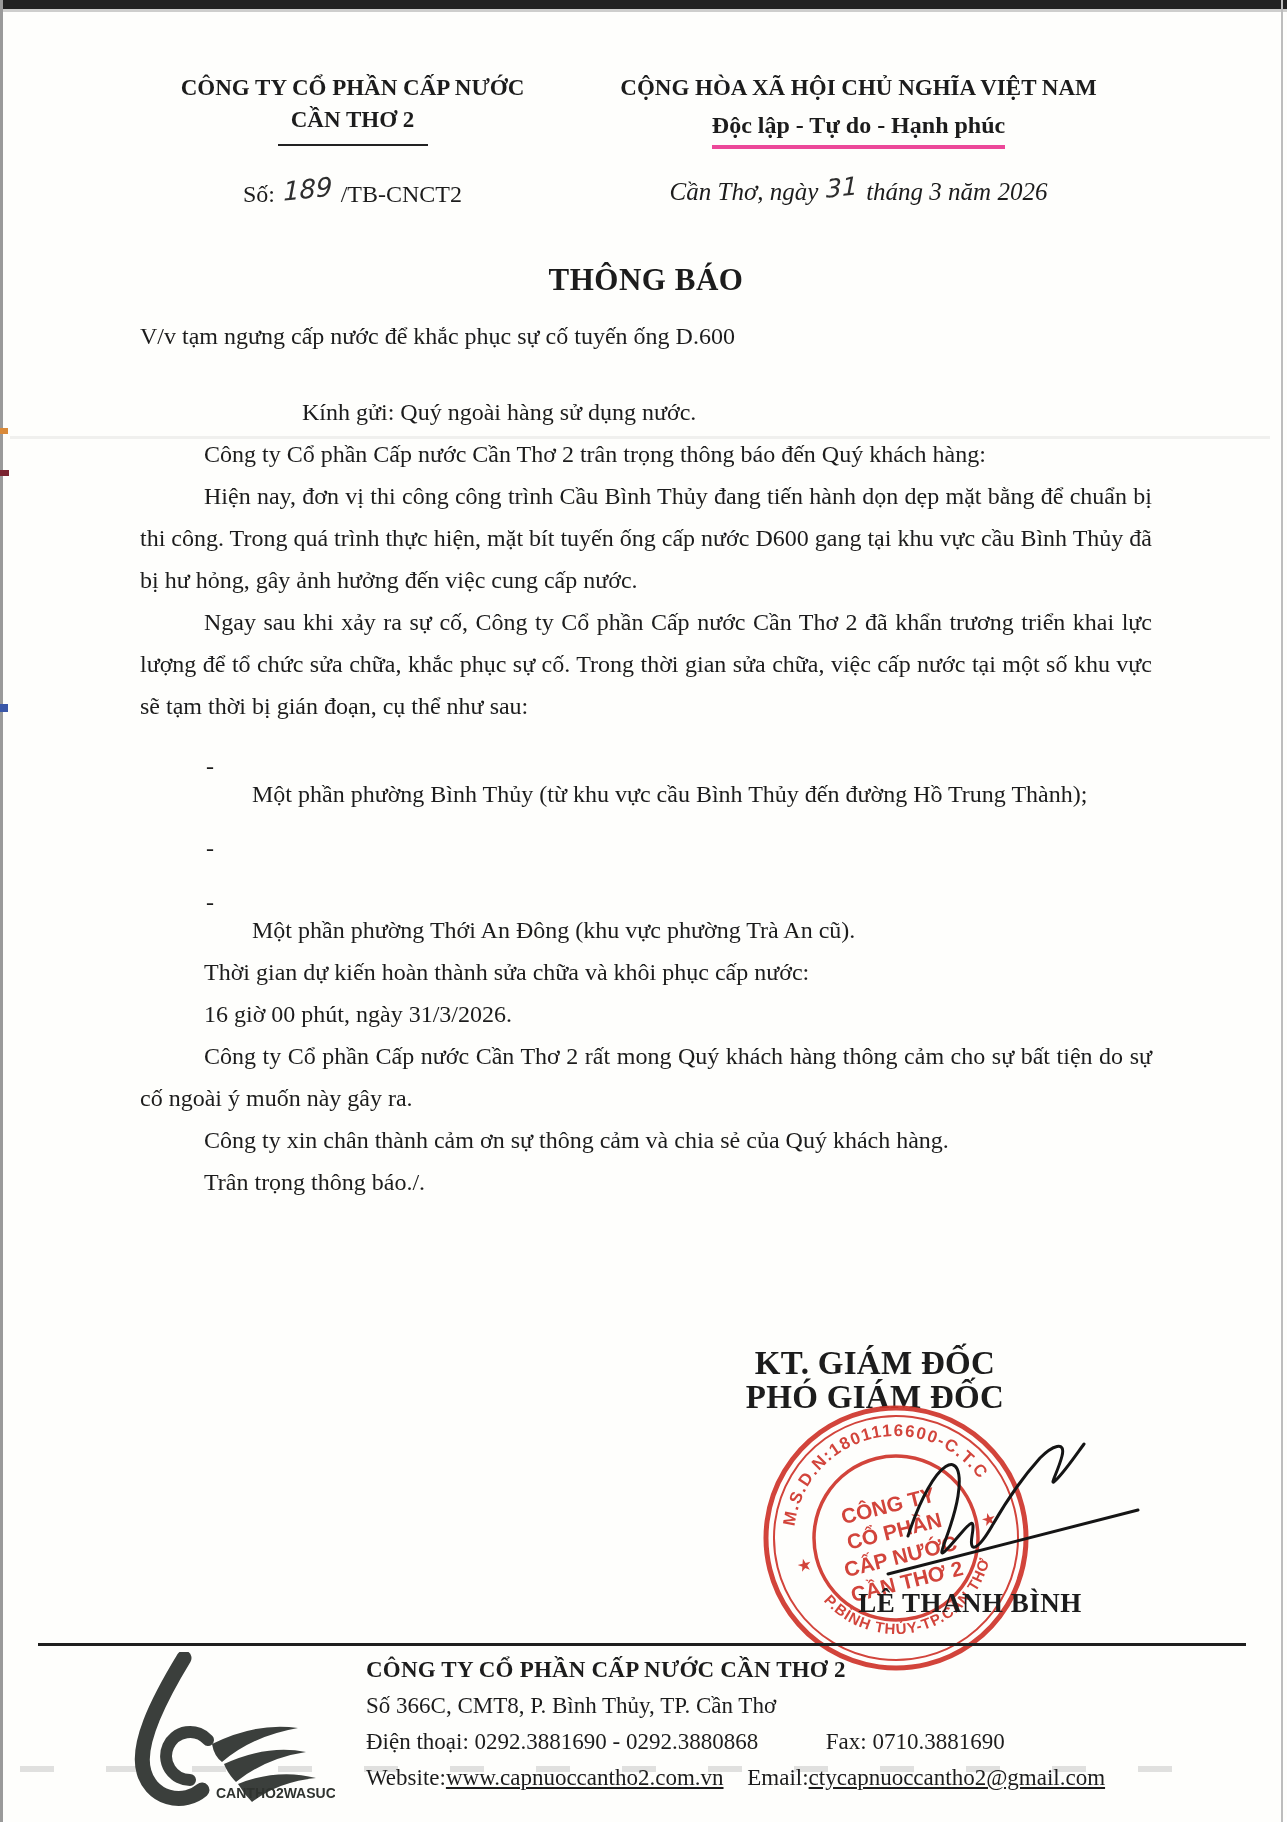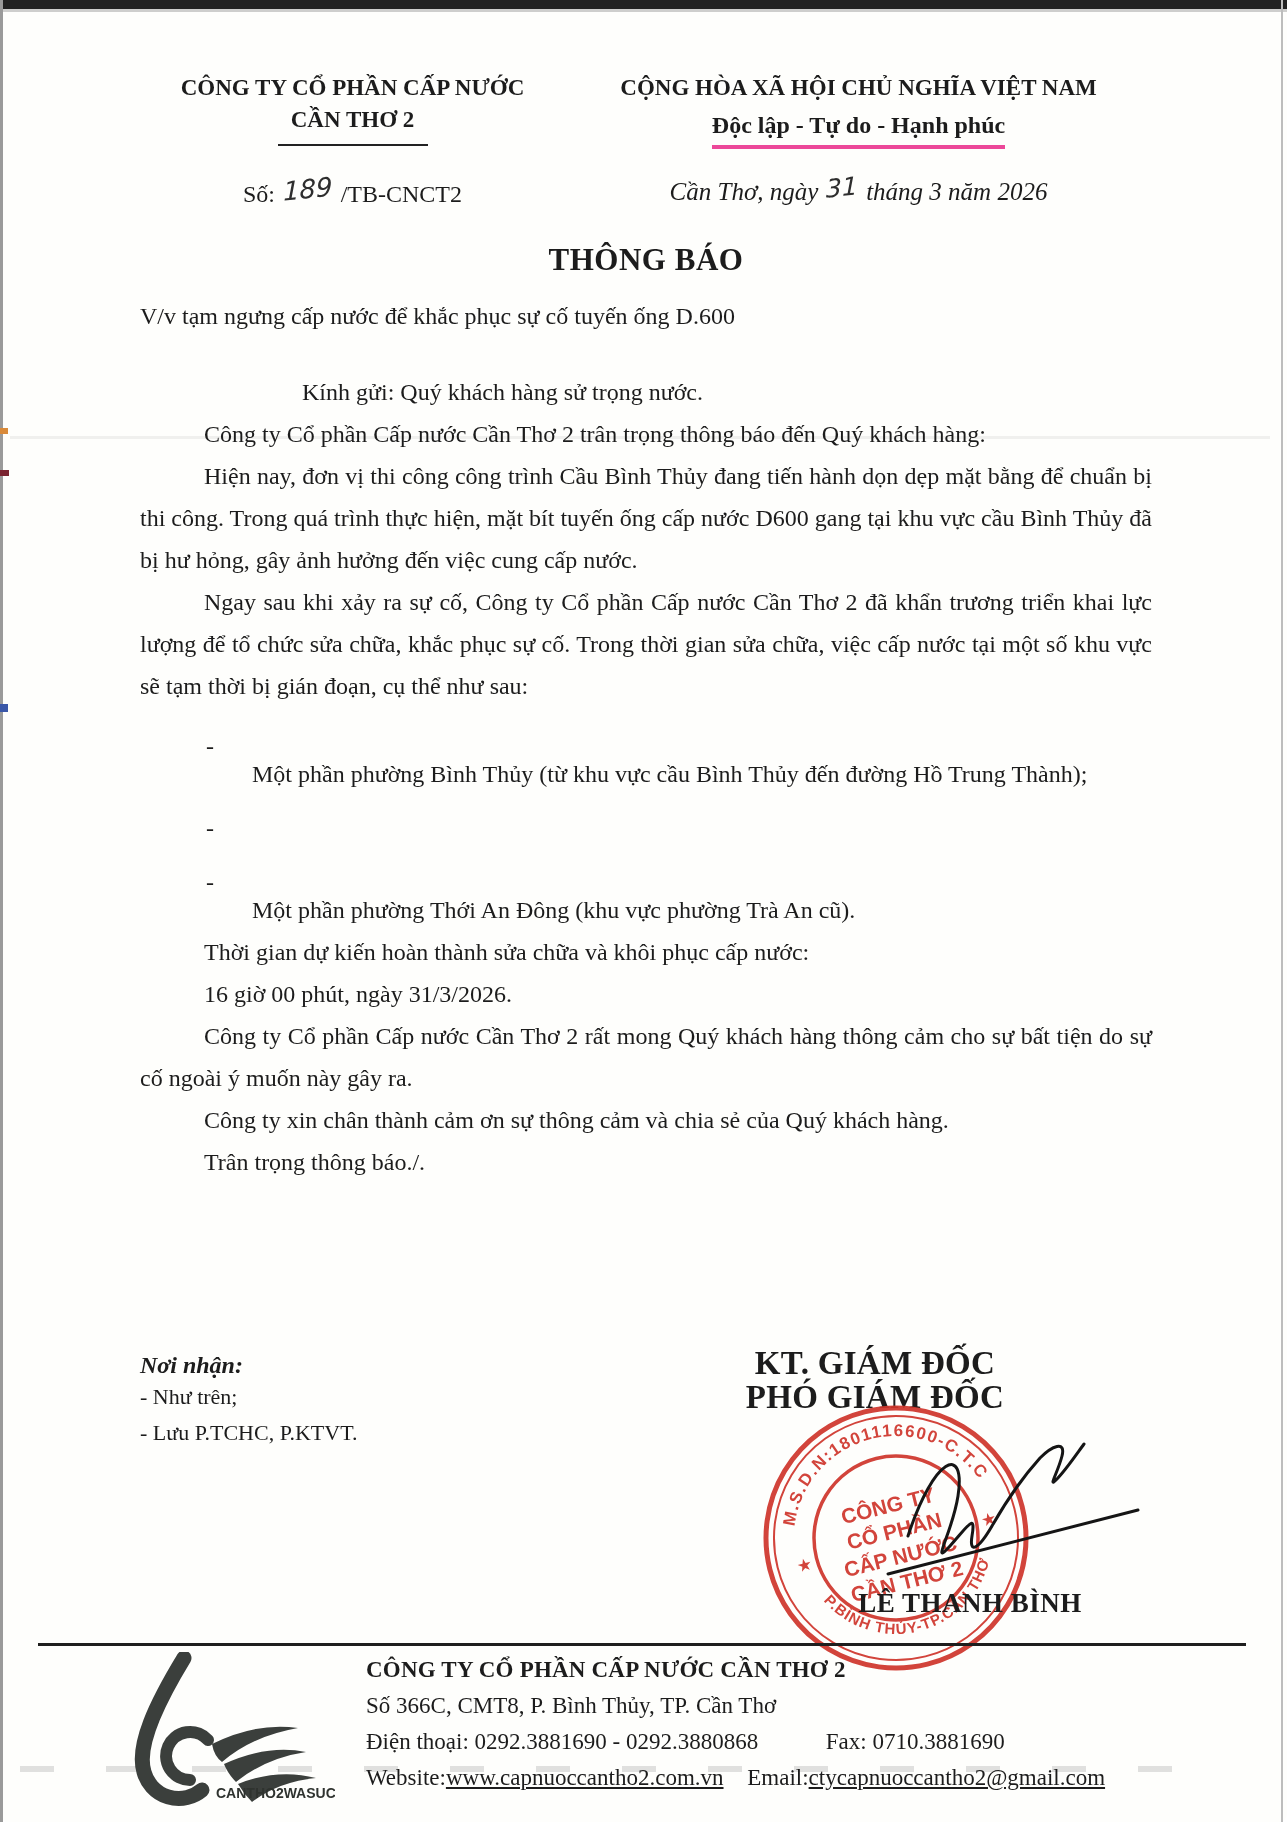--- a/index.html
+++ b/index.html
@@ -35,21 +35,21 @@
   .hdr .l2{font-weight:bold;font-size:23px;line-height:32px;}
   .rule-short{width:150px;height:2px;background:#222;margin:8px auto 0;}
   .rule-motto{display:inline-block;border-bottom:4px solid #ec4899;padding-bottom:5px;font-weight:bold;font-size:24px;line-height:30px;}
   .so-line{margin-top:26px;font-size:24px;text-align:center;}
   .hand{display:inline-block;font-family:"DejaVu Sans",sans-serif;font-style:italic;font-size:26px;
         transform:rotate(-6deg) skewX(-6deg);color:#2e2e2e;margin:0 8px;position:relative;top:-4px;}
   .date-line{margin-top:22px;font-style:italic;font-size:25px;}
   .date-line .hand{font-size:25px;}
 
   
-  .doc-title{text-align:center;font-weight:bold;font-size:31px;margin-top:24px;letter-spacing:.5px;}
+  .doc-title{text-align:center;font-weight:bold;font-size:31px;margin-top:44px;letter-spacing:.5px;}
   .doc-subject{font-size:24px;margin-top:14px;}
   .salutation{margin-top:34px;padding-left:162px;font-size:24px;}
 
   
   p.body-p{margin:0;text-align:justify;text-indent:64px;}
   .p1{margin-top:36px;}
   .p2{margin-top:16px;}
   .p3{margin-top:22px;}
   .bullets{margin-top:18px;}
   .bullet{display:flex;margin-top:12px;}
@@ -113,21 +113,21 @@
         <div class="l1">CỘNG HÒA XÃ HỘI CHỦ NGHĨA VIỆT NAM</div>
         <div><span class="rule-motto">Độc lập - Tự do - Hạnh phúc</span></div>
         <div class="date-line">
           <span>Cần Thơ, ngày</span><span class="hand">31</span><span>tháng 3 năm 2026</span>
         </div>
       </div>
     </div>
 
     <div class="doc-title">THÔNG BÁO</div>
     <div class="doc-subject">V/v tạm ngưng cấp nước để khắc phục sự cố tuyến ống D.600</div>
-    <div class="salutation">Kính gửi: Quý khách hàng sử trọng nước.</div>
+    <div class="salutation">Kính gửi: Quý ngoài hàng sử dụng nước.</div>
 
     <p class="body-p p1">Công ty Cổ phần Cấp nước Cần Thơ 2 trân trọng thông báo đến Quý khách hàng:</p>
     <p class="body-p p2">Hiện nay, đơn vị thi công công trình Cầu Bình Thủy đang tiến hành dọn dẹp mặt bằng để chuẩn bị thi công. Trong quá trình thực hiện, mặt bít tuyến ống cấp nước D600 gang tại khu vực cầu Bình Thủy đã bị hư hỏng, gây ảnh hưởng đến việc cung cấp nước.</p>
     <p class="body-p p3">Ngay sau khi xảy ra sự cố, Công ty Cổ phần Cấp nước Cần Thơ 2 đã khẩn trương triển khai lực lượng để tổ chức sửa chữa, khắc phục sự cố. Trong thời gian sửa chữa, việc cấp nước tại một số khu vực sẽ tạm thời bị gián đoạn, cụ thể như sau:</p>
 
     <div class="bullets">
       <div class="bullet">
         <span class="dash">-</span>
         <span class="btxt">Một phần phường Bình Thủy (từ khu vực cầu Bình Thủy đến đường Hồ Trung Thành);</span>
       </div>
@@ -141,25 +141,20 @@
     </div>
 
     <p class="body-p schedule-intro">Thời gian dự kiến hoàn thành sửa chữa và khôi phục cấp nước:</p>
     <p class="body-p schedule-time">16 giờ 00 phút, ngày 31/3/2026.</p>
 
     <p class="body-p p4">Công ty Cổ phần Cấp nước Cần Thơ 2 rất mong Quý khách hàng thông cảm cho sự bất tiện do sự cố ngoài ý muốn này gây ra.</p>
     <p class="body-p p5">Công ty xin chân thành cảm ơn sự thông cảm và chia sẻ của Quý khách hàng.</p>
     <p class="body-p p6">Trân trọng thông báo./.</p>
   </div>
 
-  <div class="recipients">
-    <div class="lbl">Nơi nhận:</div>
-    <div class="item">- Như trên;</div>
-    <div class="item">- Lưu P.TCHC, P.KTVT.</div>
-  </div>
 
   <div class="sign-area">
     <div class="sign-title t1">KT. GIÁM ĐỐC</div>
     <div class="sign-title">PHÓ GIÁM ĐỐC</div>
 
     <svg class="stamp" width="272" height="272" viewBox="0 0 272 272">
       <g fill="none" stroke="#cf352b">
         <circle cx="136" cy="136" r="130" stroke-width="5"></circle>
         <circle cx="136" cy="136" r="122" stroke-width="2"></circle>
         <circle cx="136" cy="136" r="82" stroke-width="3.5"></circle>

